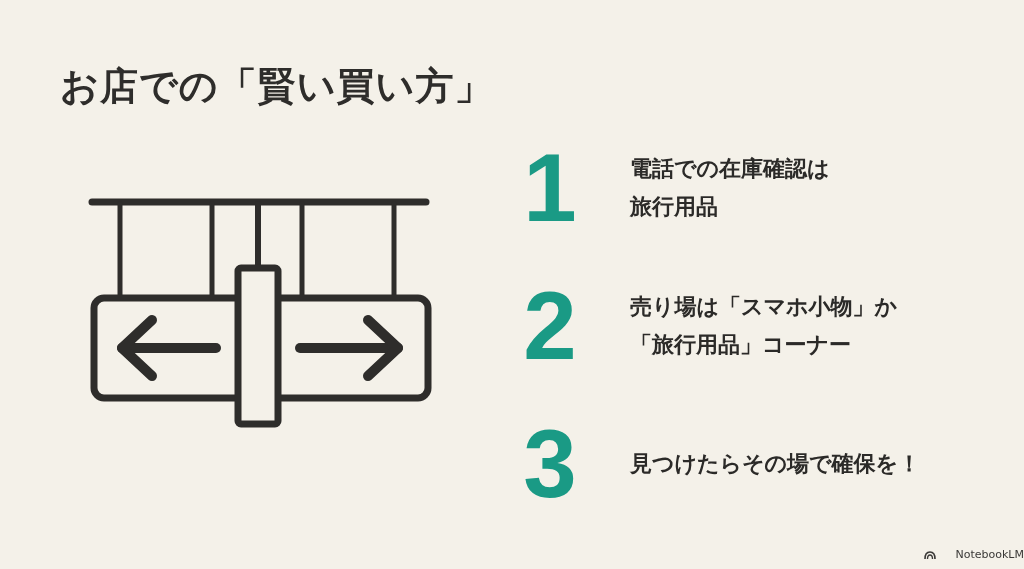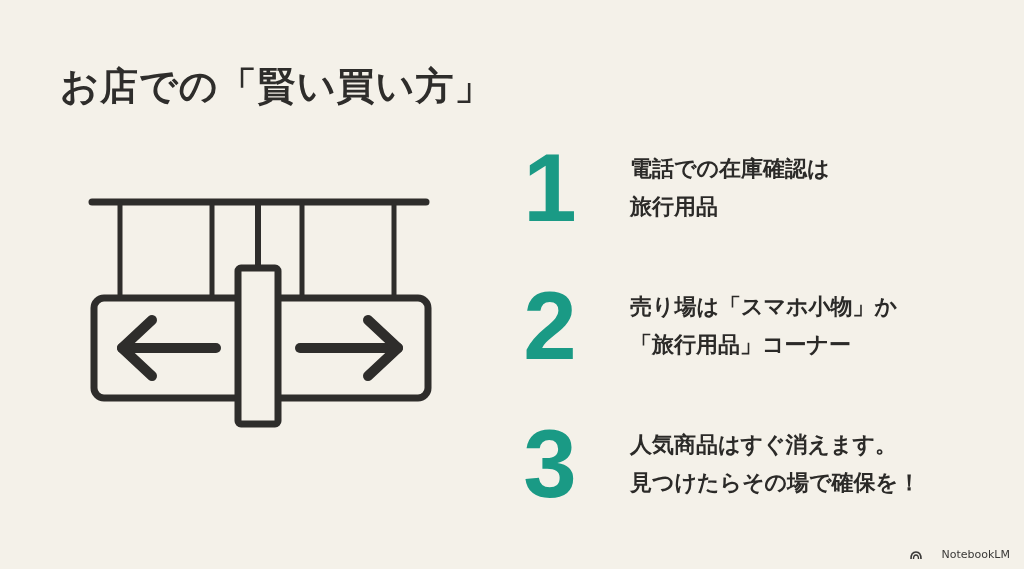--- a/index.html
+++ b/index.html
@@ -24,21 +24,21 @@
   }
   .step-text {
     margin-left: 16px;
     font-size: 22px; font-weight: bold; line-height: 38px; color: #2b2a28;
   }
   .step-text div { white-space: nowrap; margin-left: 24px; }
   .s1 { top: 140px; }
   .s2 { top: 278px; }
   .s3 { top: 416px; }
   .footer {
-    position: absolute; right: 14px; bottom: 8px;
+    position: absolute; right: 0; bottom: 8px;
     font-size: 11px; color: #3a3937; display: flex; align-items: center; gap: 20px;
   }
   .footer svg { width: 12px; height: 10px; }
 </style>
 </head>
 <body>
 
 <h1 class="title">お店での「賢い買い方」</h1>
 
 <div class="illustration">
@@ -76,21 +76,20 @@
   <div class="step-num">2</div>
   <div class="step-text">
     <div>売り場は「スマホ小物」か</div>
     <div>「旅行用品」コーナー</div>
   </div>
 </div>
 
 <div class="step s3">
   <div class="step-num">3</div>
   <div class="step-text">
-    <div>人気商品はすぐ消えます。</div>
     <div>見つけたらその場で確保を！</div>
   </div>
 </div>
 
 <div class="footer">
   <svg viewBox="0 0 12 10">
     <path d="M1 9 Q1 2 6 2 Q11 2 11 9" stroke="#3a3937" stroke-width="1.6" fill="none"></path>
     <path d="M3.5 9 Q3.5 5 6 5 Q8.5 5 8.5 9" stroke="#3a3937" stroke-width="1.4" fill="none"></path>
   </svg>
   <span>NotebookLM</span>

